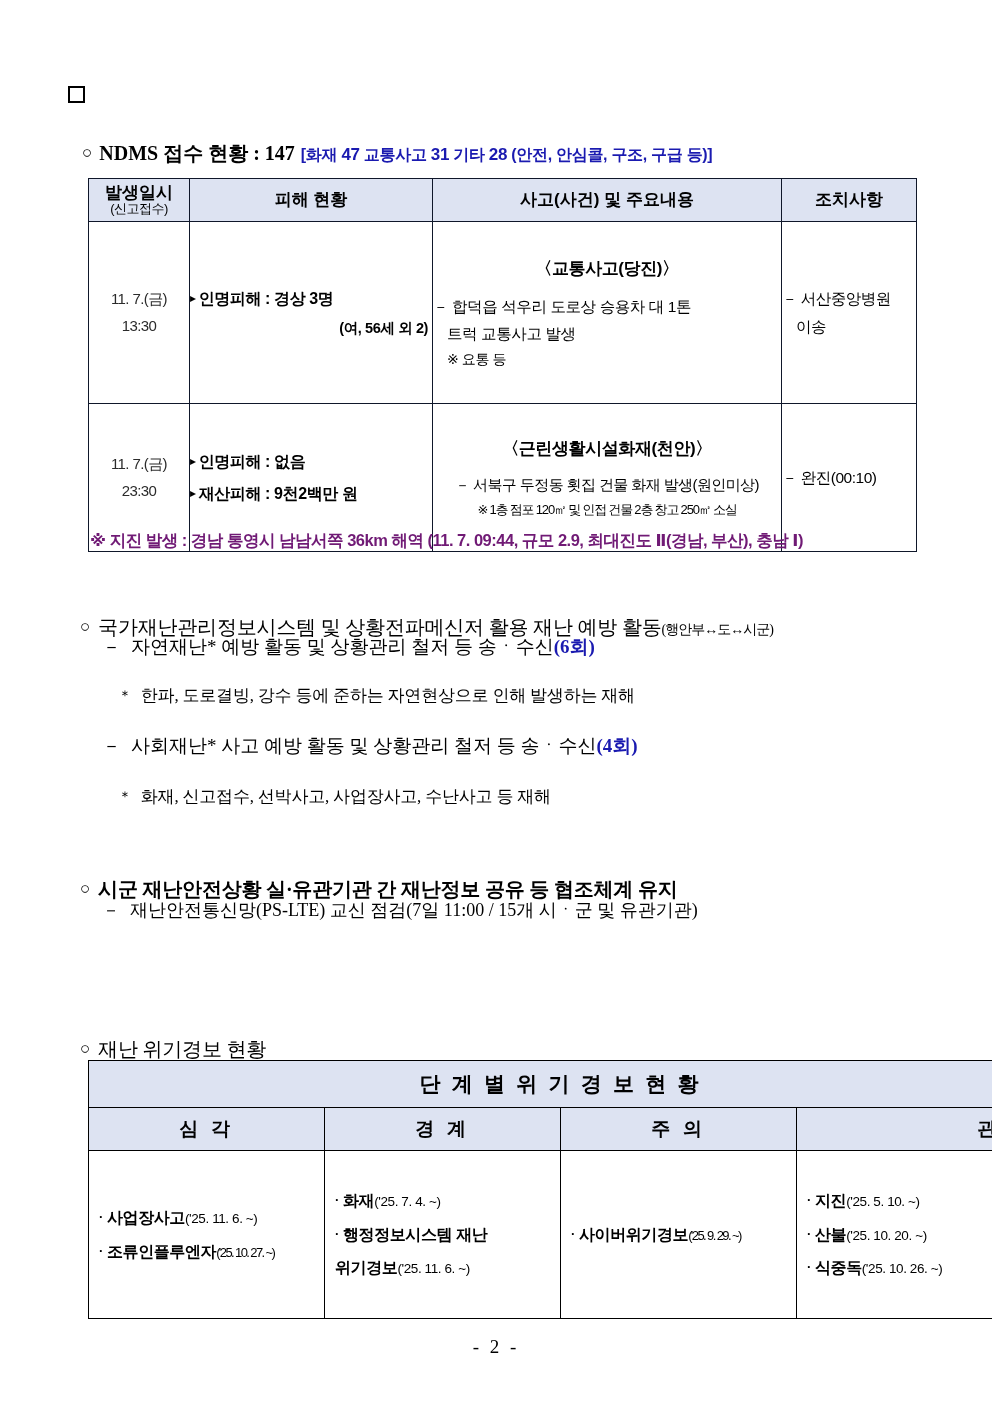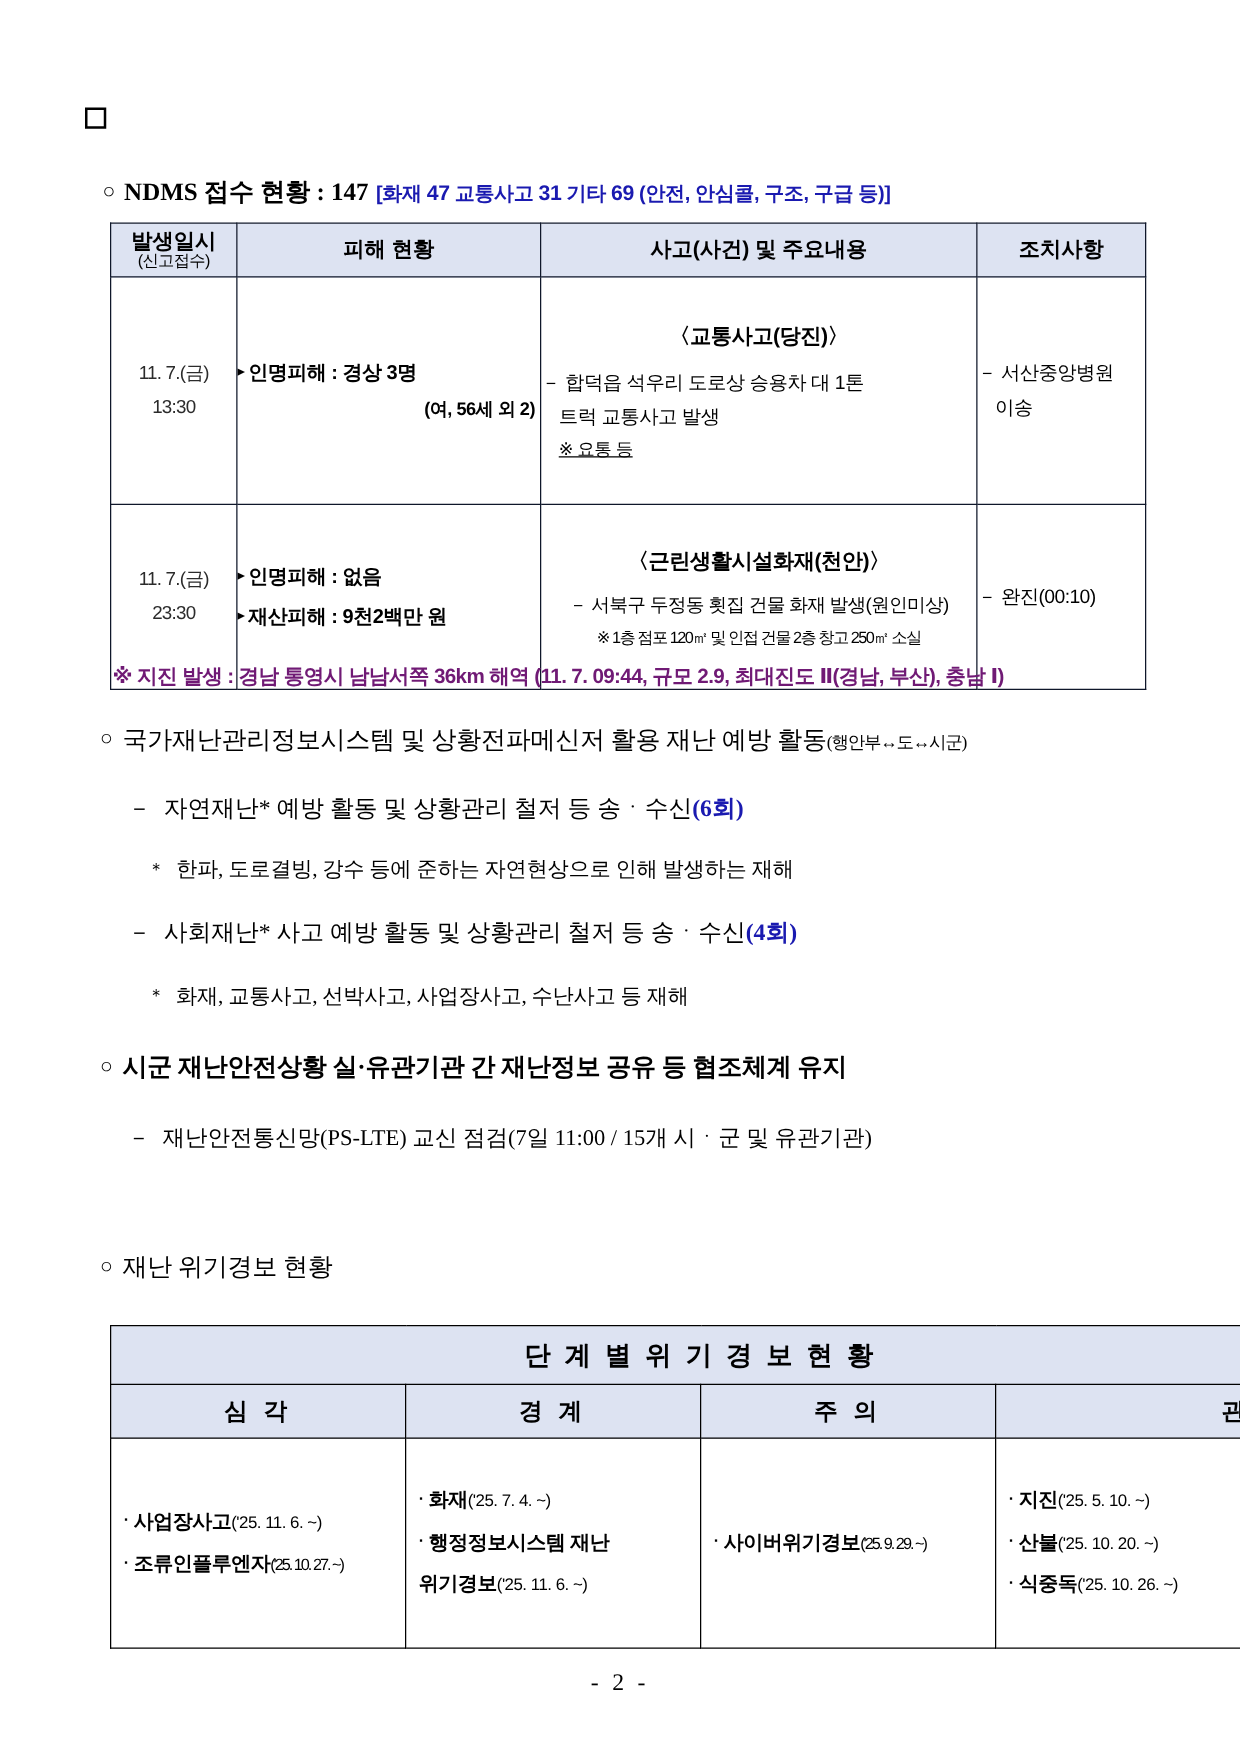--- a/index.html
+++ b/index.html
@@ -165,20 +165,21 @@
     white-space: nowrap;
   }
 
   
   .blk { position: absolute; white-space: nowrap; }
 
   .lvl1 {
     left: 80px;
     font-size: 20px;
     letter-spacing: -0.2px;
+    margin-top: 36px;
   }
   .lvl1 .circ { font-size: 17px; vertical-align: 2px; margin-right: 8px; }
   .lvl1 .small {
     font-size: 14px;
     letter-spacing: -1px;
   }
 
   .lvl2 {
     left: 102px;
     font-size: 19px;
@@ -264,21 +265,21 @@
 </head>
 <body>
 
 <div class="page">
 
   <div class="h-main">
     <span class="sq"></span>
   </div>
 
   <div class="ndms-line">
-    <span class="circ">○</span><span class="lbl">NDMS 접수 현황 : </span><span class="lbl">147</span><span class="ndms-detail"><span>[화재 </span><span class="nm">47</span><span> 교통사고 </span><span class="nm">31</span><span> 기타 </span><span class="nm">69</span><span> (안전, 안심콜, 구조, 구급 등)]</span></span>
+    <span class="circ">○</span><span class="lbl">NDMS 접수 현황 : </span><span class="lbl">147</span><span class="ndms-detail"><span>[화재 </span><span class="nm">47</span><span> 교통사고 </span><span class="nm">31</span><span> 기타 </span><span class="nm">28</span><span> (안전, 안심콜, 구조, 구급 등)]</span></span>
   </div>
 
   <table class="tbl1">
     <thead>
       <tr>
         <th class="c-date">
           <span>발생일시</span>
           <span class="sub">(신고접수)</span>
         </th>
         <th class="c-damage">피해 현황</th>
@@ -293,21 +294,21 @@
           <span>13:30</span>
         </td>
         <td class="cell-damage">
           <span class="ln"><span class="bull">▸</span><span>인명피해 : 경상 3명</span></span>
           <span class="ln right">(여, 56세 외 2)</span>
         </td>
         <td class="cell-detail">
           <span class="title">〈교통사고(당진)〉</span>
           <span class="body">－ 합덕읍 석우리 도로상 승용차 대 1톤</span>
           <span class="body" style="padding-left:14px;">트럭 교통사고 발생</span>
-          <span class="body" style="padding-left:14px;font-size:14px;text-decoration:underline;">※ 요통 등</span>
+          <span class="body" style="padding-left:14px;font-size:14px;">※ 요통 등</span>
         </td>
         <td class="cell-action">
           <span class="ln">－ 서산중앙병원</span>
           <span class="ln" style="padding-left:14px;">이송</span>
         </td>
       </tr>
       <tr style="height:148px;">
         <td class="cell-date">
           <span>11. 7.(금)</span><br>
           <span>23:30</span>
@@ -340,21 +341,21 @@
 
   <div class="blk lvl3" style="top:684px;">
     <span class="star">＊</span><span>한파, 도로결빙, 강수 등에 준하는 자연현상으로 인해 발생하는 재해</span>
   </div>
 
   <div class="blk lvl2" style="top:733px;">
     <span class="dash">－</span><span>사회재난* 사고 예방 활동 및 상황관리 철저 등 송ㆍ수신</span><span class="cnt">(4회)</span>
   </div>
 
   <div class="blk lvl3" style="top:785px;">
-    <span class="star">＊</span><span>화재, 교통사고, 선박사고, 사업장사고, 수난사고 등 재해</span>
+    <span class="star">＊</span><span>화재, 신고접수, 선박사고, 사업장사고, 수난사고 등 재해</span>
   </div>
 
   <div class="blk lvl1" style="top:840px;font-weight:bold;">
     <span class="circ">○</span><span>시군 재난안전상황 실·유관기관 간 재난정보 공유 등 협조체계 유지</span>
   </div>
 
   <div class="blk lvl2" style="top:898px;font-size:18px;">
     <span class="dash">－</span><span>재난안전통신망(PS-LTE) 교신 점검(7일 11:00 / 15개 시ㆍ군 및 유관기관)</span>
   </div>
 

